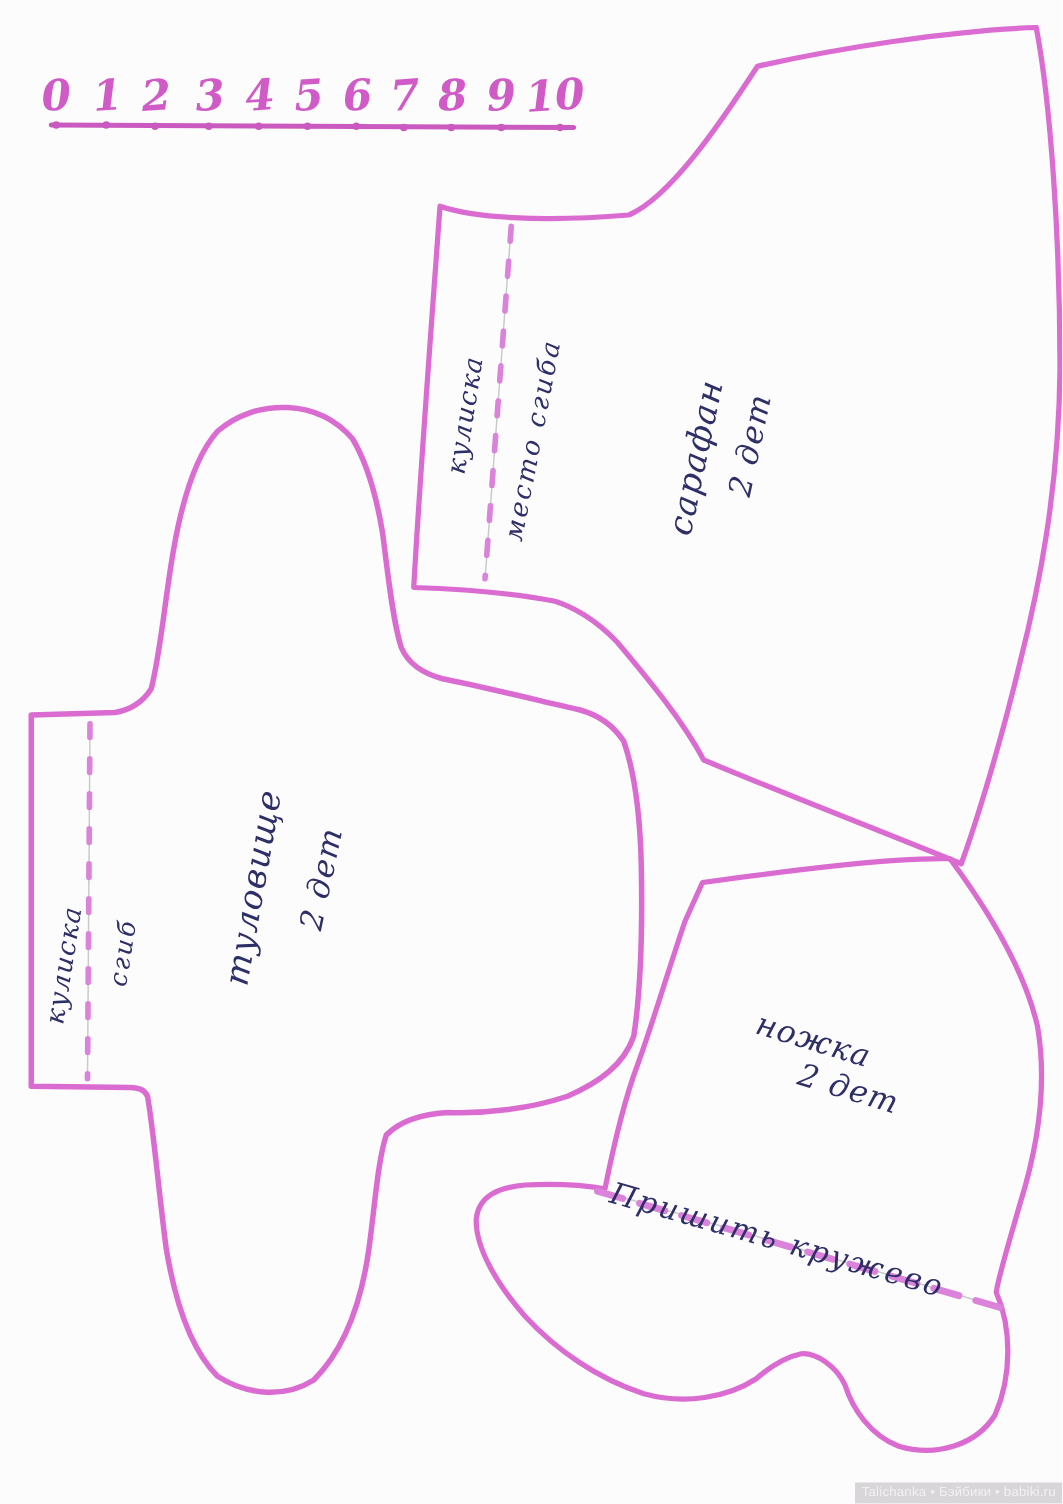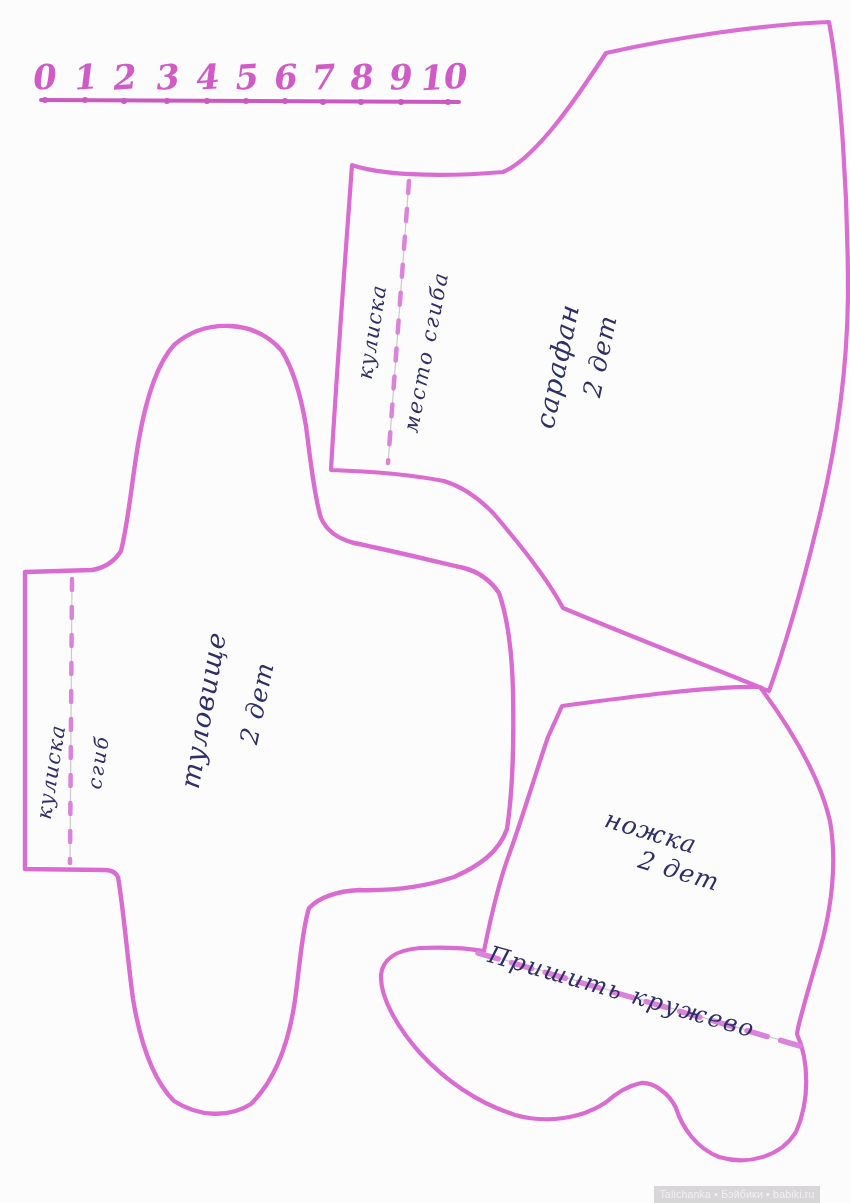--- a/index.html
+++ b/index.html
@@ -30,21 +30,21 @@
     font-family:"DejaVu Serif", serif;
     font-style:italic;
     font-weight:bold;
     font-size:34px;
     color:#d05ac6;
     transform:translateX(-50%) rotate(-4deg);
   }
 
   #watermark {
     position:absolute;
-    left:654px; top:1186px;
+    left:684px; top:1186px;
     width:166px; height:17px;
     background:rgba(185,183,185,0.55);
     color:#f2f1f2;
     font-size:10.5px;
     line-height:17px;
     text-align:center;
     letter-spacing:0.2px;
   }
 </style>
 </head>

